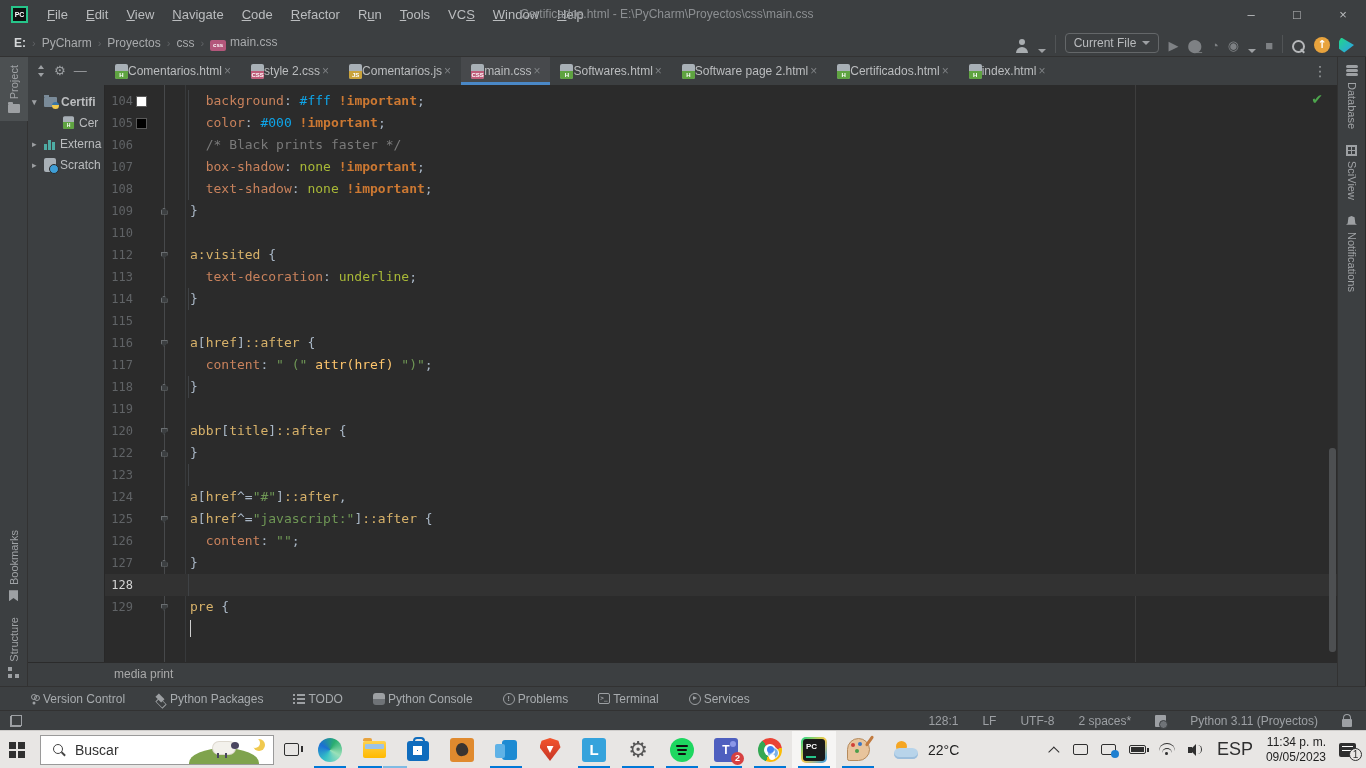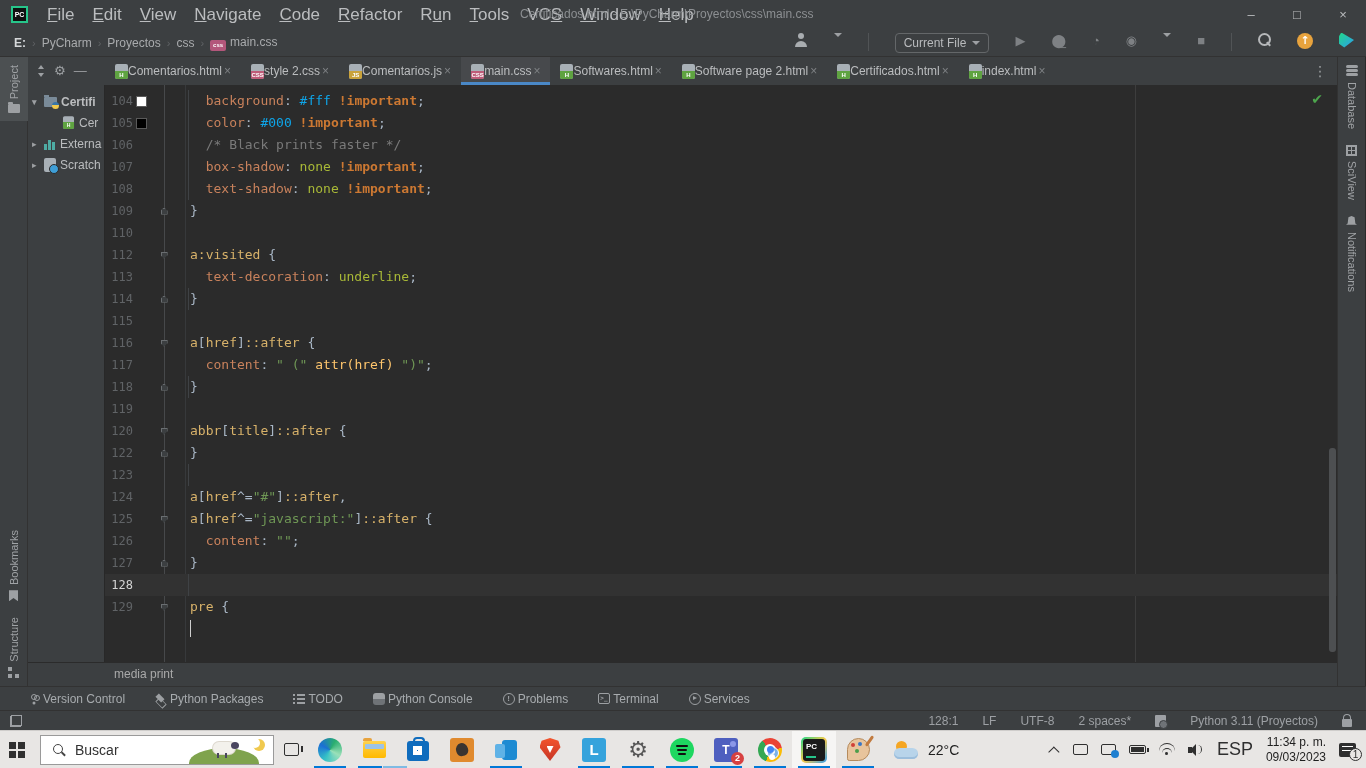--- a/index.html
+++ b/index.html
@@ -5,36 +5,36 @@
   * { margin:0; padding:0; box-sizing:border-box; }
   html,body { width:1366px; height:768px; overflow:hidden; background:#2B2B2B;
               font-family:"Liberation Sans", sans-serif; }
   #root { width:1366px; height:768px; display:flex; flex-direction:column; }
 
   
   #titlebar { height:29px; background:#3C3F41; display:flex; align-items:center; flex:none; }
   #pc-logo { width:17px; height:17px; margin:0 10px 0 11px; background:#101010; border:2px solid #27C58A;
              color:#fff; font:bold 7px/13px "Liberation Sans"; text-align:center; position:relative; }
   #menus { display:flex; }
-  .menu-item { color:#BBBDBF; font-size:17px; padding:0 9px; line-height:29px; cursor:default; }
+  .menu-item { color:#BBBDBF; font-size:13px; padding:0 9px; line-height:29px; cursor:default; }
   .menu-item u { text-decoration:underline; }
   #win-title { position:absolute; left:520px; top:0; line-height:29px; color:#8C8F92; font-size:12px; }
   #win-controls { margin-left:auto; display:flex; }
   .wbtn { width:46px; text-align:center; line-height:29px; color:#BBBDBF; font-size:13px; }
 
   
   #navbar { height:28px; background:#3C3F41; border-bottom:1px solid #323232;
             display:flex; align-items:center; flex:none; }
   #breadcrumbs { display:flex; align-items:center; margin-left:12px; font-size:12px; color:#A9ABAD; }
   .crumb { padding:0 2px; }
   .crumb.bold { color:#D6D8DA; font-weight:bold; }
   .crumb-sep { color:#5F6265; margin:0 4px; font-size:11px; }
   .css-mini { display:inline-block; width:16px; height:11px; background:#B3577B; border-radius:2px;
               color:#fff; font:bold 6px/11px "Liberation Sans"; text-align:center; margin-right:4px; vertical-align:-1px; }
-  #runtools { margin-left:auto; display:flex; align-items:flex-start; gap:26px; margin-right:12px; }
+  #runtools { margin-left:auto; display:flex; align-items:flex-end; gap:9px; margin-right:12px; }
   .tb-sep { width:1px; height:18px; background:#515456; }
   .ghost { color:#7E8184; font-size:13px; }
   #run-config { border:1px solid #646769; border-radius:4px; color:#B9BBBD; font-size:12px;
                 padding:2px 8px; display:flex; align-items:center; gap:6px; }
   .caret-down { width:0; height:0; border-left:4px solid transparent; border-right:4px solid transparent;
                 border-top:4px solid #9DA0A3; display:inline-block; }
   .user-ic { width:14px; height:14px; position:relative; display:inline-block; }
   .user-ic::before { content:""; position:absolute; left:4px; top:0; width:6px; height:6px; border-radius:50%; background:#A9ADB0; }
   .user-ic::after { content:""; position:absolute; left:1px; bottom:0; width:12px; height:6px; border-radius:6px 6px 0 0; background:#A9ADB0; }
   .mag { width:13px; height:13px; position:relative; display:inline-block; }
@@ -755,20 +755,20 @@
           <i></i>
           <i></i>
           <i></i>
         </span>
       <span class="ic-vol">
           <i></i>
         </span>
       <span id="lang">ESP</span>
       <div id="clock">
         <div>11:34 p. m.</div>
-        <div>09/03/2023</div>
+        <div>09/05/2023</div>
       </div>
       <span class="ic-notif" style="position:relative;">
         <span class="notif-badge">1</span>
       </span>
     </div>
   </div>
 </div>
 
 </body></html>

